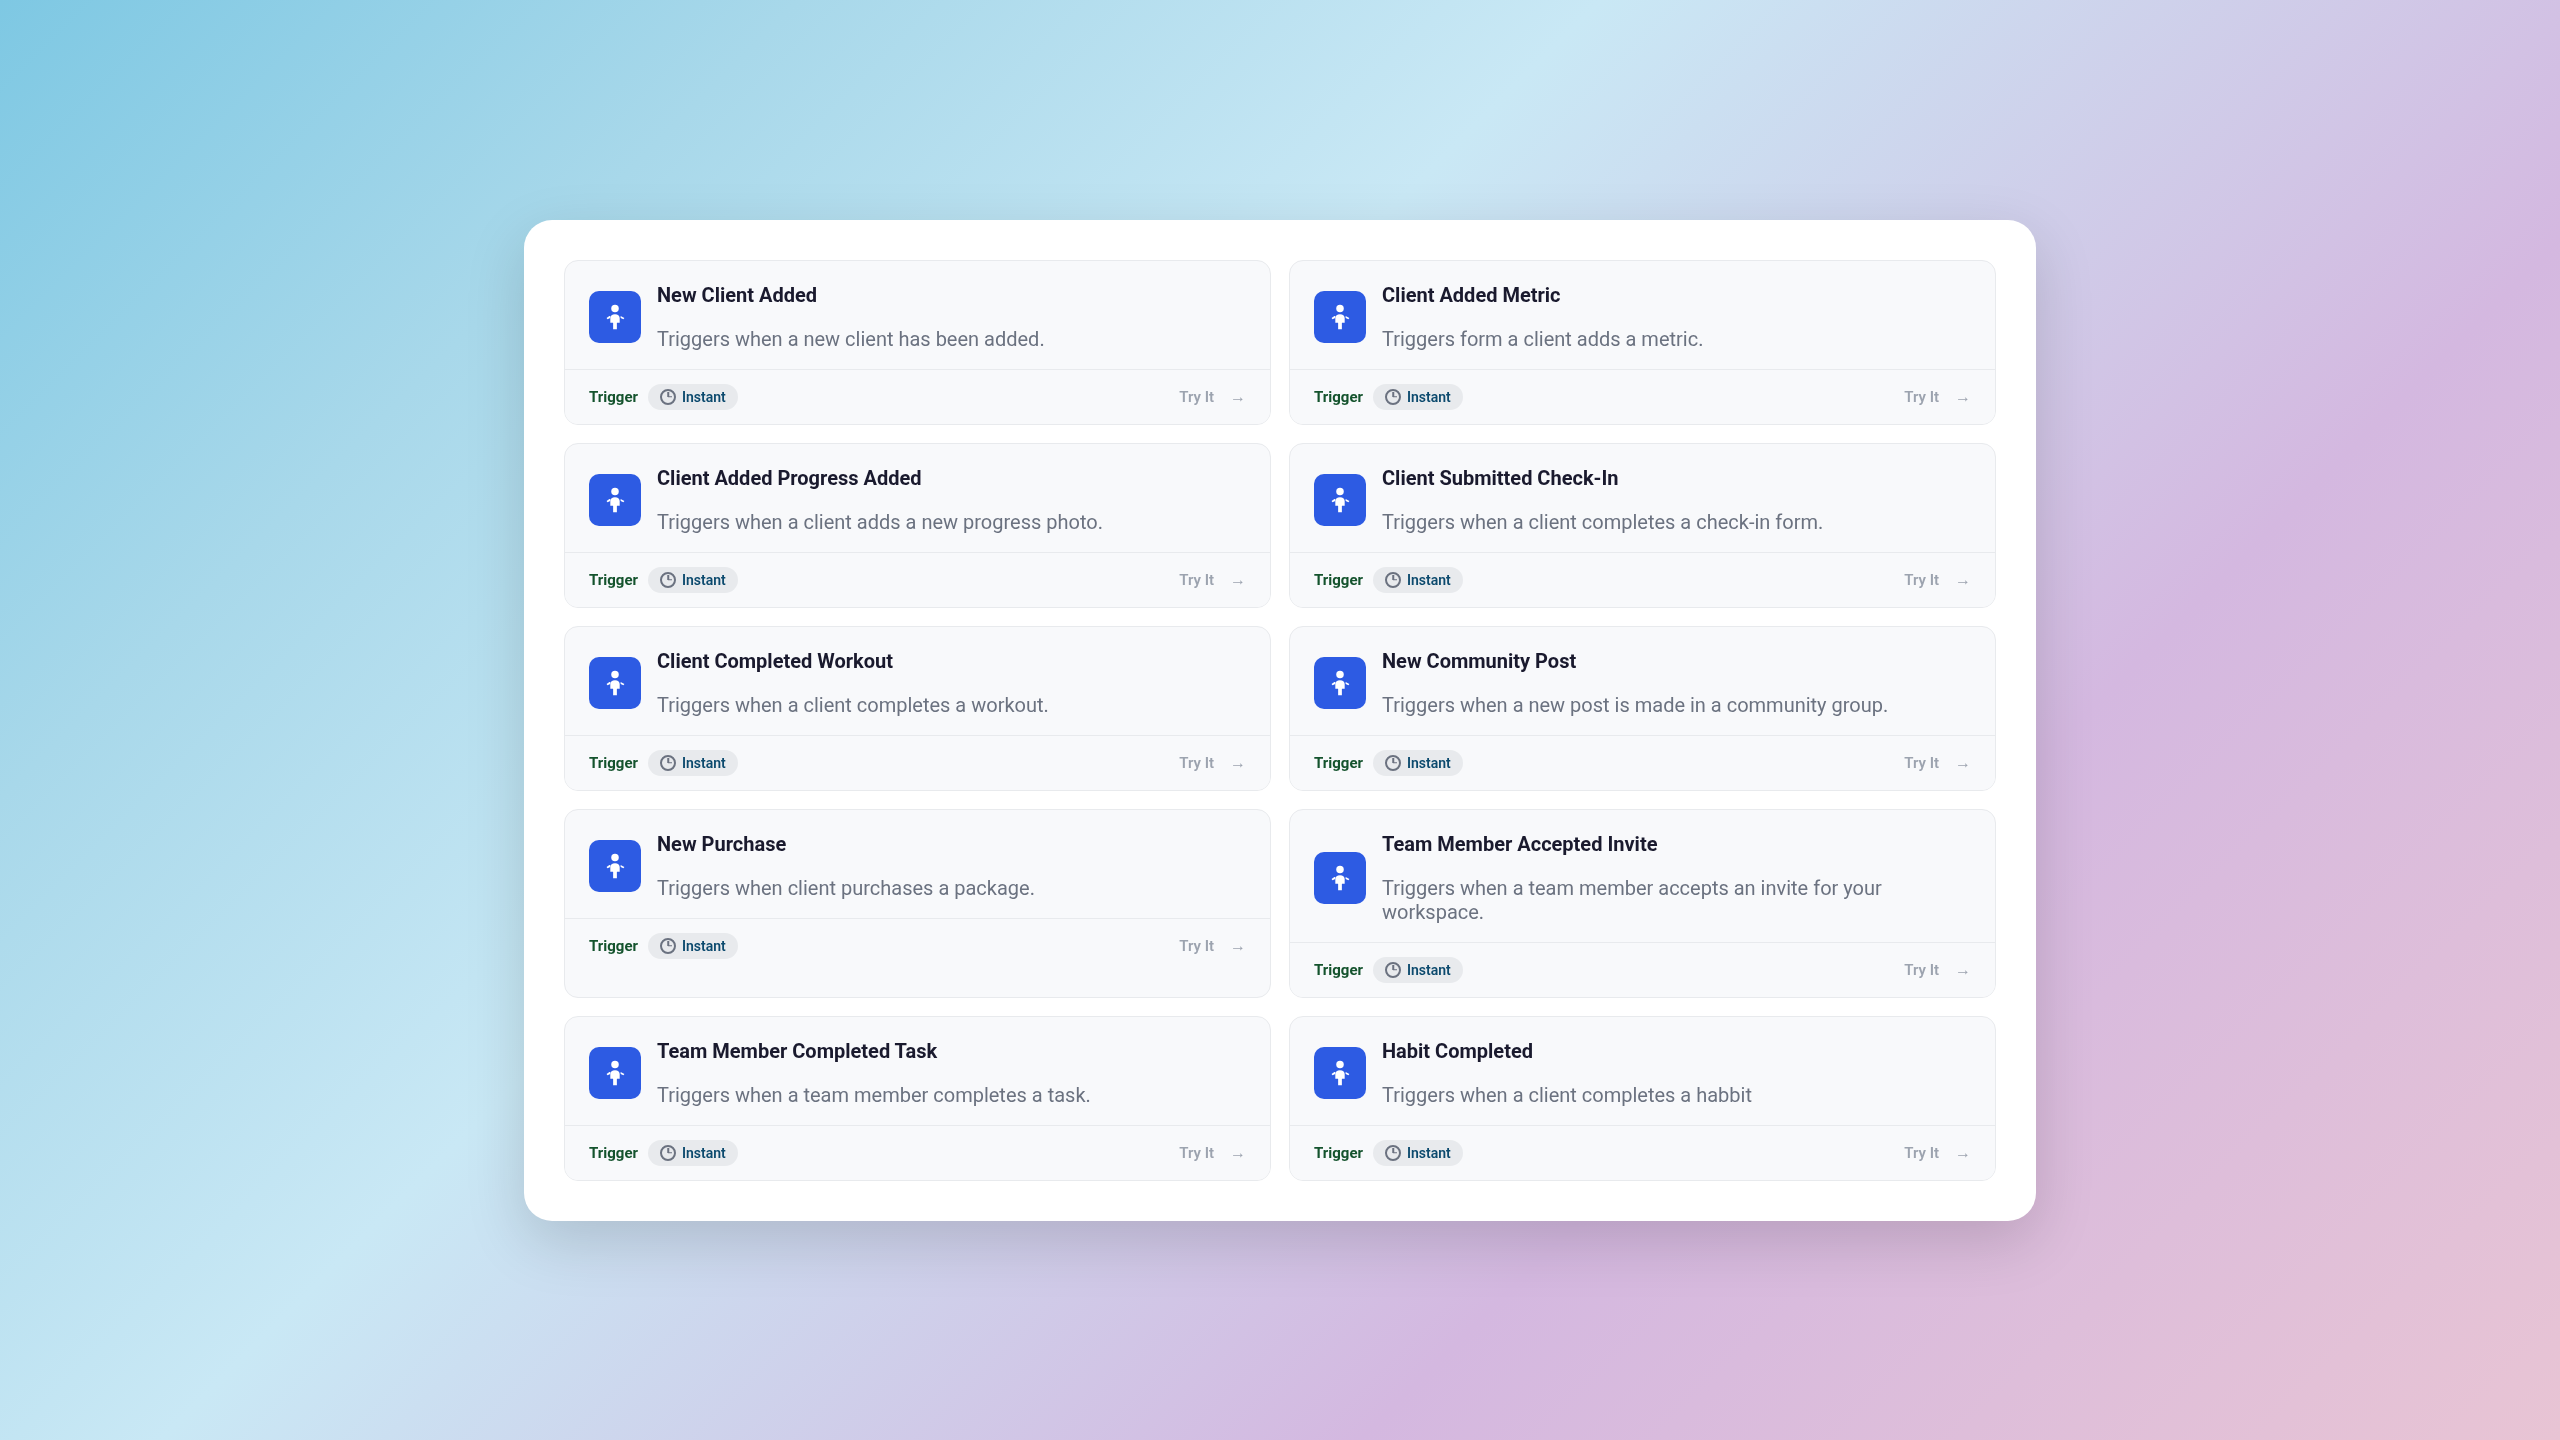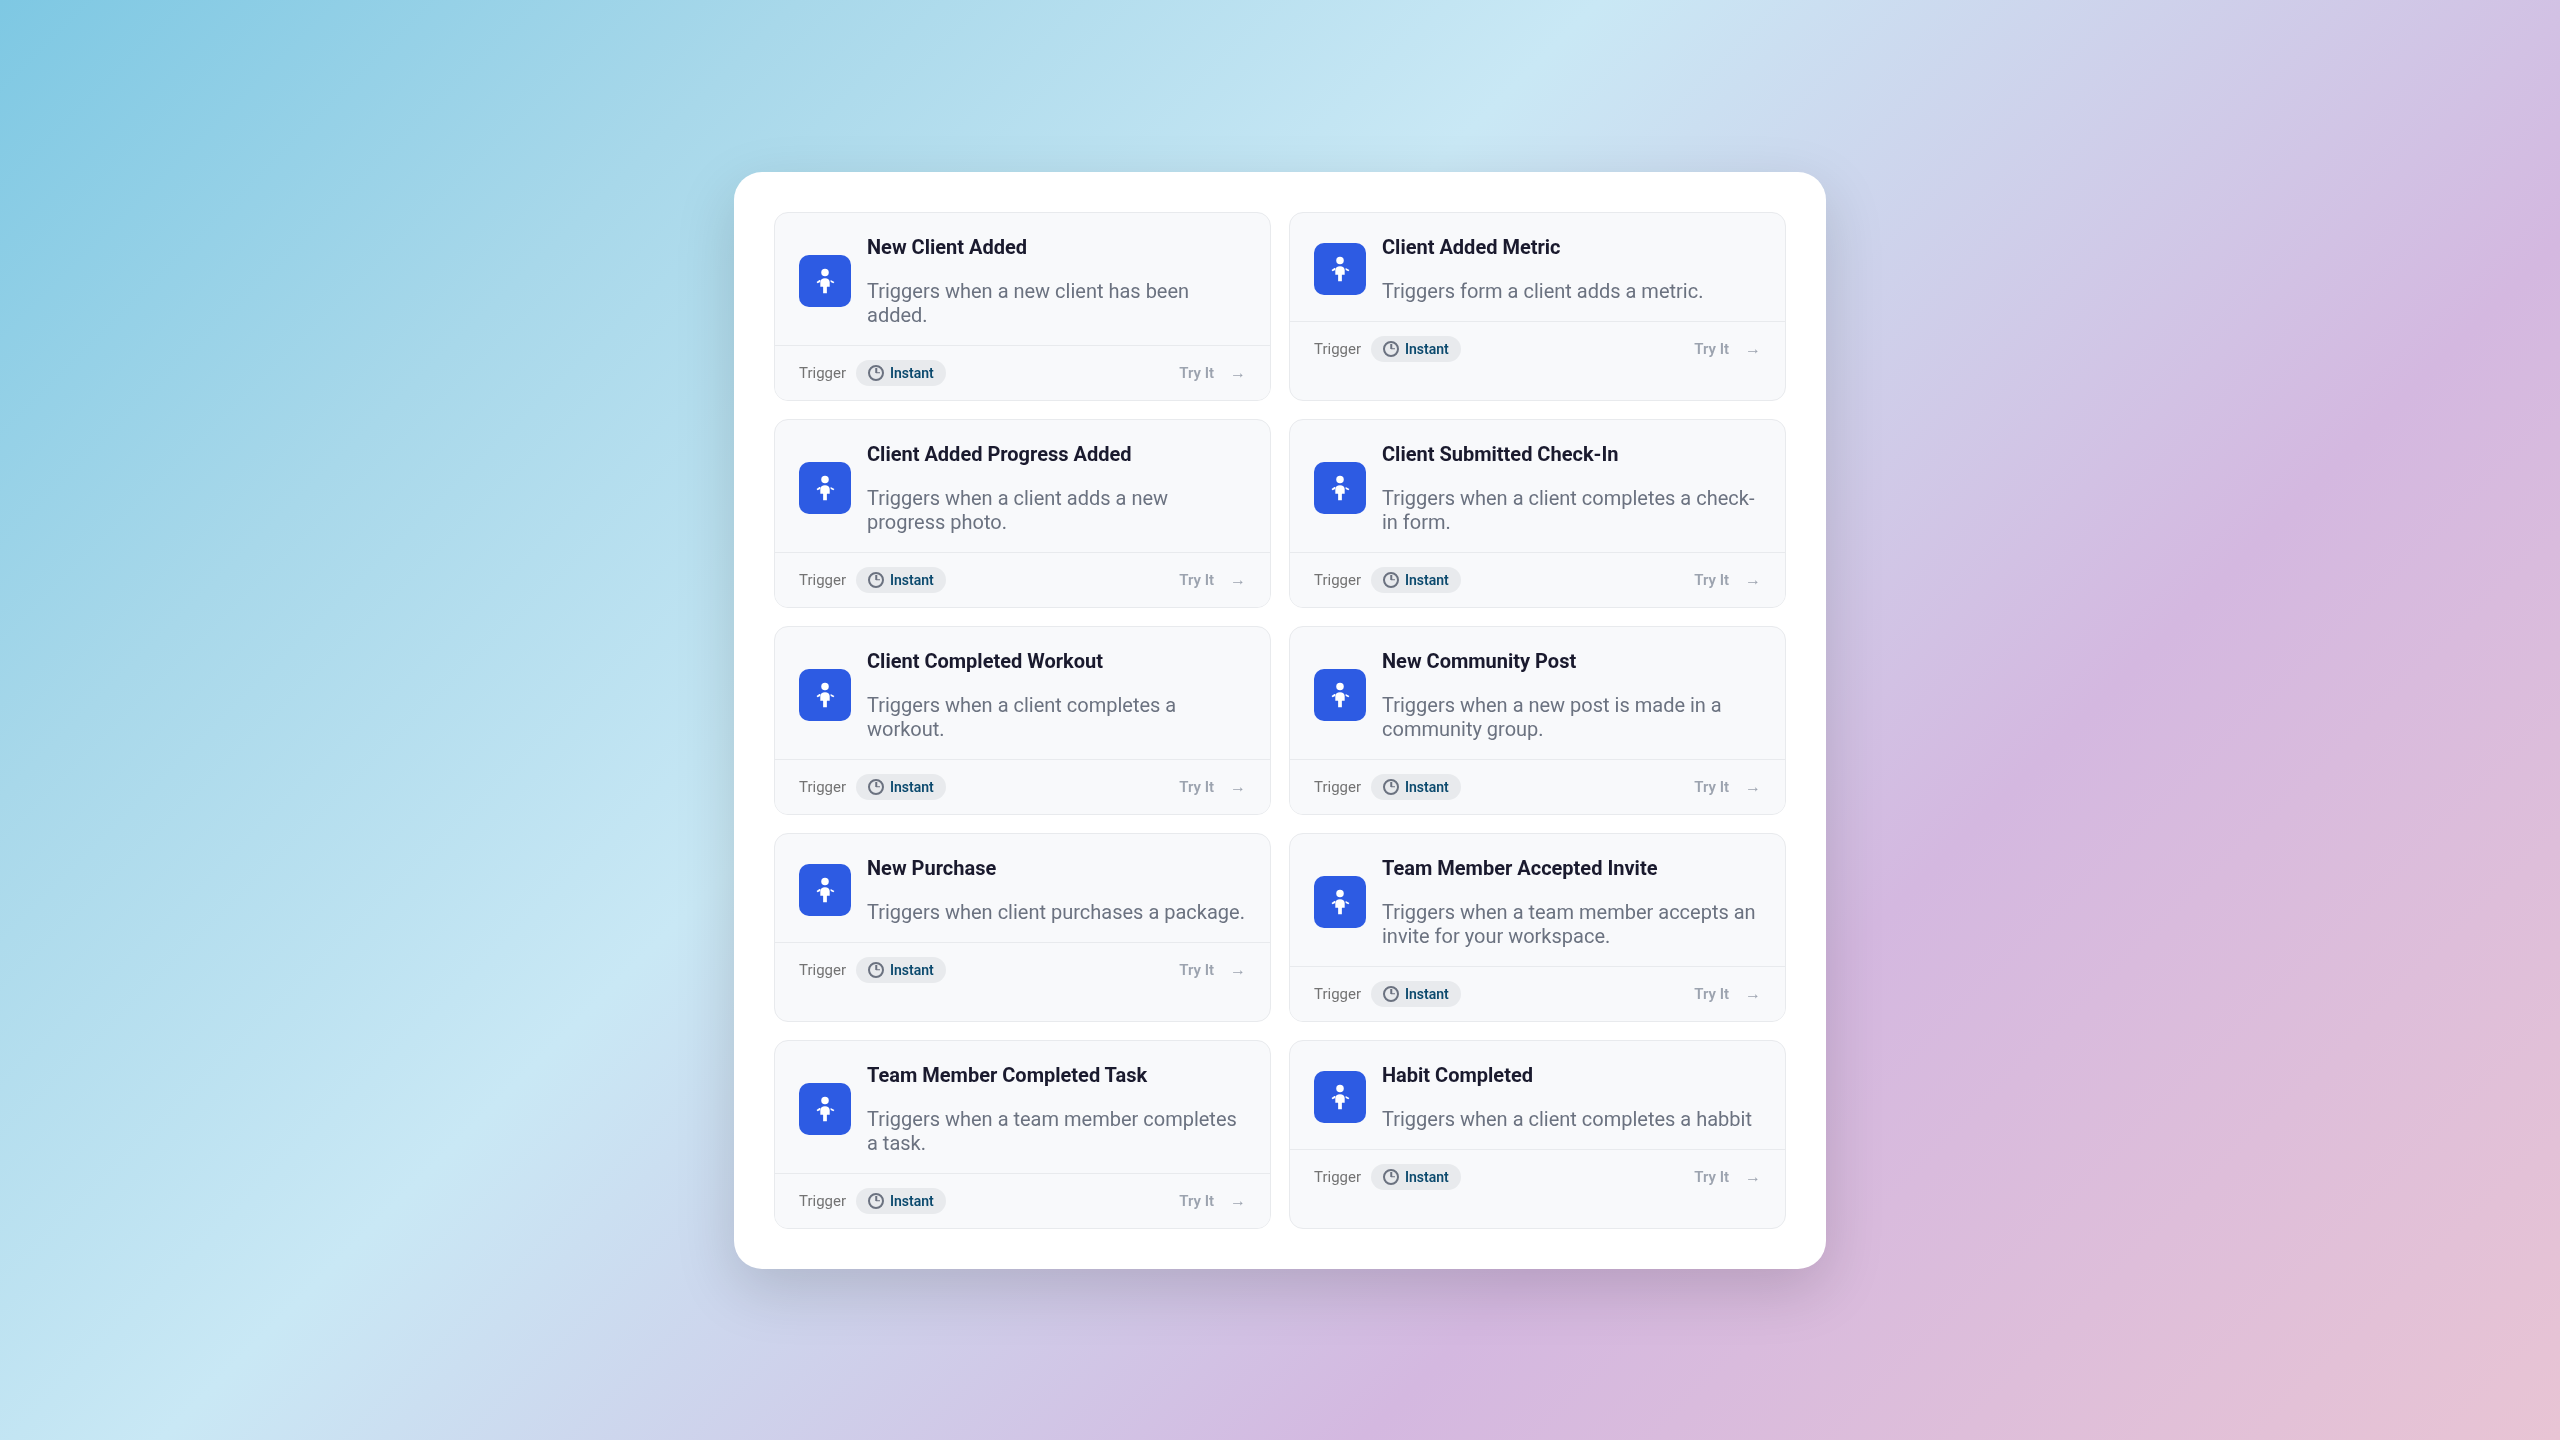--- a/index.html
+++ b/index.html
@@ -15,21 +15,21 @@
       display: flex;
       align-items: center;
       justify-content: center;
       font-family: -apple-system, BlinkMacSystemFont, 'Segoe UI', Roboto, sans-serif;
     }
 
     .main-container {
       background: #ffffff;
       border-radius: 28px;
       padding: 40px;
-      width: 1092px;
+      width: 1512px;
       box-shadow: 0 20px 60px rgba(0,0,0,0.15);
     }
 
     .grid {
       display: grid;
       grid-template-columns: 1fr 1fr;
       gap: 18px;
     }
 
     .card {
@@ -84,22 +84,22 @@
       display: flex;
       align-items: center;
       justify-content: space-between;
       padding: 14px 24px;
       border-top: 1px solid #e8eaed;
       background: #f8f9fb;
     }
 
     .trigger-label {
       font-size: 15px;
-      font-weight: 400;
-      color: #737373;
+      font-weight: 700;
+      color: #14532d;
     }
 
     .instant-badge {
       display: flex;
       align-items: center;
       gap: 6px;
       background: #e8eaed;
       border-radius: 20px;
       padding: 5px 12px;
       font-size: 14px;

